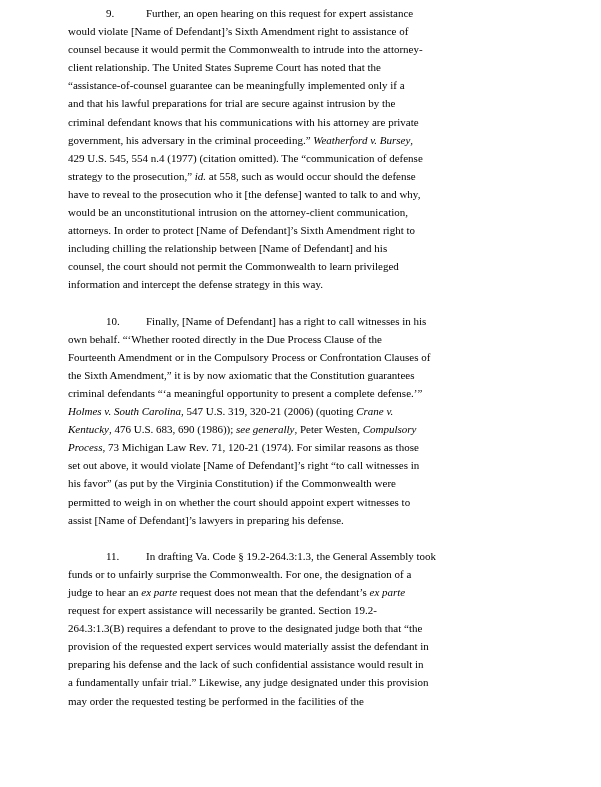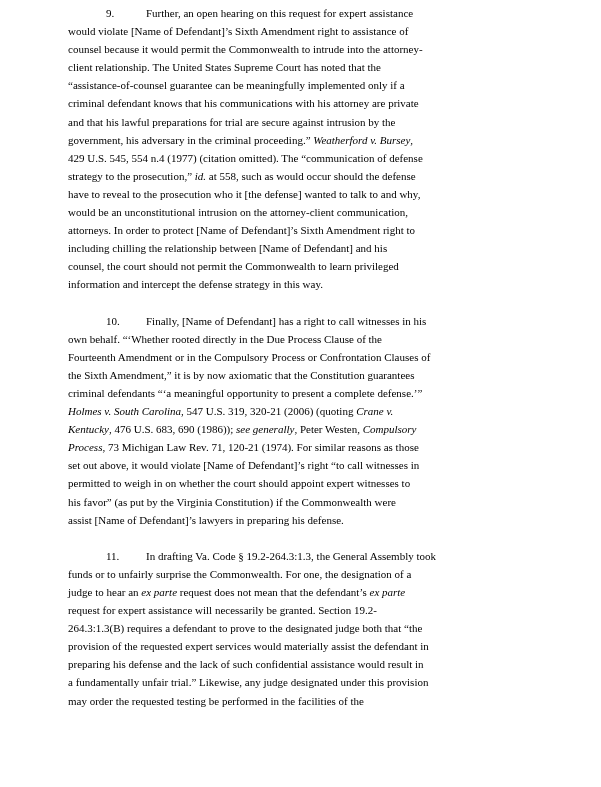--- a/index.html
+++ b/index.html
@@ -19,44 +19,44 @@
 </head>
 <body>
 
 <div class="page">
   <div class="para">
       <span class="line first"><span class="num">9.</span><span>Further, an open hearing on this request for expert assistance</span></span>
       <span class="line"><span>would violate [Name of Defendant]’s Sixth Amendment right to assistance of</span></span>
       <span class="line"><span>counsel because it would permit the Commonwealth to intrude into the attorney-</span></span>
       <span class="line"><span>client relationship. The United States Supreme Court has noted that the</span></span>
       <span class="line"><span>“assistance-of-counsel guarantee can be meaningfully implemented only if a</span></span>
+      <span class="line"><span>and that his lawful preparations for trial are secure against intrusion by the</span></span>
       <span class="line"><span>criminal defendant knows that his communications with his attorney are private</span></span>
-      <span class="line"><span>and that his lawful preparations for trial are secure against intrusion by the</span></span>
       <span class="line"><span>government, his adversary in the criminal proceeding.” </span><i>Weatherford v. Bursey</i><span>,</span></span>
       <span class="line"><span>429 U.S. 545, 554 n.4 (1977) (citation omitted). The “communication of defense</span></span>
       <span class="line"><span>strategy to the prosecution,” </span><i>id.</i><span> at 558, such as would occur should the defense</span></span>
       <span class="line"><span>have to reveal to the prosecution who it [the defense] wanted to talk to and why,</span></span>
       <span class="line"><span>would be an unconstitutional intrusion on the attorney-client communication,</span></span>
       <span class="line"><span>attorneys. In order to protect [Name of Defendant]’s Sixth Amendment right to</span></span>
       <span class="line"><span>including chilling the relationship between [Name of Defendant] and his</span></span>
       <span class="line"><span>counsel, the court should not permit the Commonwealth to learn privileged</span></span>
       <span class="line"><span>information and intercept the defense strategy in this way.</span></span>
     </div>
   <div class="para">
       <span class="line first"><span class="num">10.</span><span>Finally, [Name of Defendant] has a right to call witnesses in his</span></span>
       <span class="line"><span>own behalf. “‘Whether rooted directly in the Due Process Clause of the</span></span>
       <span class="line"><span>Fourteenth Amendment or in the Compulsory Process or Confrontation Clauses of</span></span>
       <span class="line"><span>the Sixth Amendment,” it is by now axiomatic that the Constitution guarantees</span></span>
       <span class="line"><span>criminal defendants “‘a meaningful opportunity to present a complete defense.’”</span></span>
       <span class="line"><i>Holmes v. South Carolina</i><span>, 547 U.S. 319, 320-21 (2006) (quoting </span><i>Crane v.</i></span>
       <span class="line"><i>Kentucky</i><span>, 476 U.S. 683, 690 (1986)); </span><i>see generally</i><span>, Peter Westen, </span><i>Compulsory</i></span>
       <span class="line"><i>Process</i><span>, 73 Michigan Law Rev. 71, 120-21 (1974). For similar reasons as those</span></span>
       <span class="line"><span>set out above, it would violate [Name of Defendant]’s right “to call witnesses in</span></span>
+      <span class="line"><span>his favor” (as put by the Virginia Constitution) if the Commonwealth were</span></span>
       <span class="line"><span>permitted to weigh in on whether the court should appoint expert witnesses to</span></span>
-      <span class="line"><span>his favor” (as put by the Virginia Constitution) if the Commonwealth were</span></span>
       <span class="line"><span>assist [Name of Defendant]’s lawyers in preparing his defense.</span></span>
     </div>
   <div class="para">
       <span class="line first"><span class="num">11.</span><span>In drafting Va. Code § 19.2-264.3:1.3, the General Assembly took</span></span>
       <span class="line"><span>funds or to unfairly surprise the Commonwealth. For one, the designation of a</span></span>
       <span class="line"><span>judge to hear an </span><i>ex parte</i><span> request does not mean that the defendant’s </span><i>ex parte</i></span>
       <span class="line"><span>request for expert assistance will necessarily be granted. Section 19.2-</span></span>
       <span class="line"><span>264.3:1.3(B) requires a defendant to prove to the designated judge both that “the</span></span>
       <span class="line"><span>provision of the requested expert services would materially assist the defendant in</span></span>
       <span class="line"><span>preparing his defense and the lack of such confidential assistance would result in</span></span>

